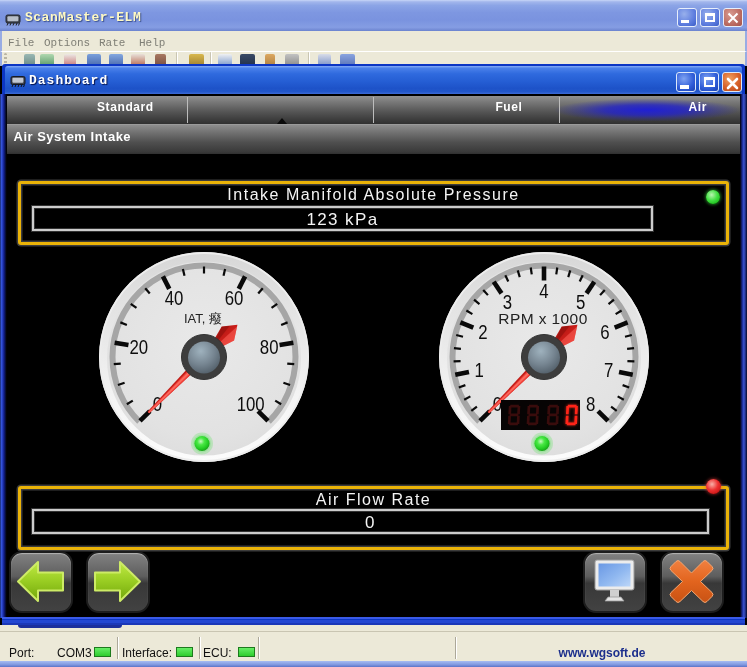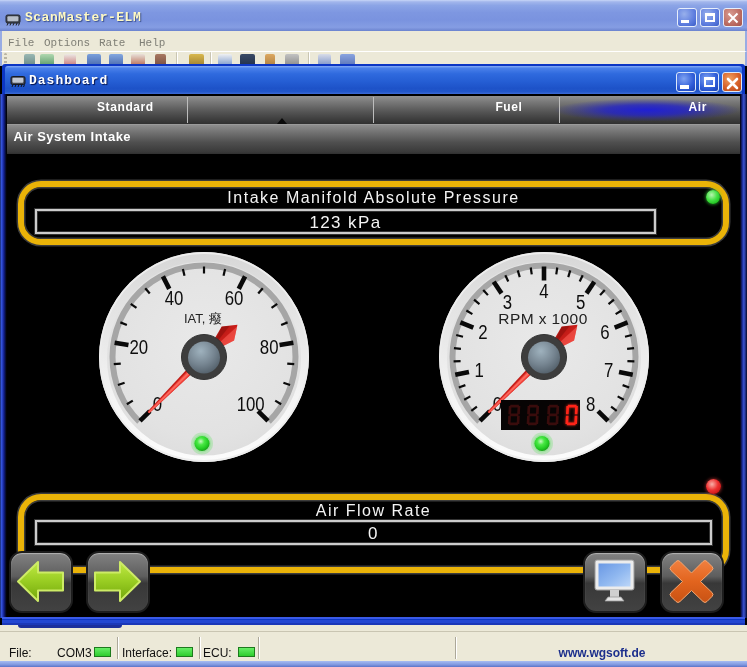--- a/index.html
+++ b/index.html
@@ -24,21 +24,21 @@
 #dashinner{left:4.5px;top:30px;width:734px;height:525px;background:#000}
 
 #tabbar{left:0;top:2px;width:734px;height:28px;background:linear-gradient(180deg,#929292 0%,#7a7a7a 20%,#565656 55%,#3c3c3c 85%,#313131 100%)}
 .tab{position:absolute;top:0;height:28px;color:#fff;font-size:12px;font-weight:bold;text-align:right;line-height:22px;letter-spacing:0.6px}
 .tabsep{position:absolute;top:1px;width:1px;height:26px;background:#bdbdbd}
 #airglow{left:547.5px;top:2px;width:186px;height:25px;background:radial-gradient(ellipse 50% 46% at 50% 48%,rgba(30,30,214,.97) 0%,rgba(32,32,205,.75) 45%,rgba(34,34,195,.35) 72%,rgba(34,34,185,0) 100%)}
 #hdr{left:0;top:30px;width:734px;height:30px;background:linear-gradient(180deg,#8e8e8e 0%,#727272 25%,#4f4f4f 60%,#3a3a3a 92%,#303030 100%);border-top:1px solid #9a9a9a}
 #hdrtext{position:absolute;left:7px;top:4px;letter-spacing:0.5px;color:#fff;font-size:13px;font-weight:bold}
 #tri{left:270.5px;top:24px;width:0;height:0;border-left:5.5px solid transparent;border-right:5.5px solid transparent;border-bottom:6.5px solid #0a0a0a}
 
-.panel{left:11.5px;width:711px;background:#000;border:6px solid #eab308;border-radius:23px;box-shadow:0 0 0 1.5px #3c3c3c, inset 0 0 0 1.5px #3c3c3c}
+.panel{left:11.5px;width:711px;background:#000;border:3px solid #eab308;border-radius:3px;box-shadow:0 0 0 1.5px #3c3c3c, inset 0 0 0 1.5px #3c3c3c}
 .ptitle{position:absolute;left:0;width:100%;text-align:center;color:#f4f4f4;font-size:16px;letter-spacing:1.5px}
 .pvalue{position:absolute;background:#000;border:2px solid #cccccc;box-shadow:0 0 0 1px #333, inset 0 0 0 1px #333;color:#f4f4f4;font-size:17px;letter-spacing:1.4px;text-align:center}
 .led{position:absolute;border-radius:50%}
 
 .navbtn{top:456.5px;width:64px;height:62px;border-radius:13px;background:linear-gradient(180deg,#828282 0%,#5e5e5e 40%,#383838 52%,#424242 100%);border:2.5px solid #1d1d1d;box-shadow:inset 0 1px 1px rgba(255,255,255,.4)}
 
 #statusgap{left:0;top:625px;width:747px;height:6px;background:#ece9d8}
 #statusbar{left:0;top:631px;width:747px;height:30px;background:#ece9d8;border-top:1px solid #c9c5b2}
 .sbtext{position:absolute;top:14px;font-size:12px;color:#111}
 .sbsep{position:absolute;top:5px;width:2px;height:22px;border-left:1px solid #aca899;border-right:1px solid #fff}
@@ -344,21 +344,21 @@
           <rect x="33.75" y="48.9" width="2.7" height="8.25" fill="#ff2418" opacity="1"></rect>
           <rect x="33.75" y="58.75" width="2.7" height="8.25" fill="#ff2418" opacity="1"></rect>
           <rect x="26.35" y="65.5" width="8.7" height="2.7" fill="#ff2418" opacity="1"></rect>
           <rect x="24.95" y="58.75" width="2.7" height="8.25" fill="#ff2418" opacity="1"></rect>
           <rect x="24.95" y="48.9" width="2.7" height="8.25" fill="#ff2418" opacity="1"></rect>
         </g>
         <circle cx="-2" cy="86.5" r="11" fill="#57e457" opacity="0.28"></circle>
         <circle cx="-2" cy="86.5" r="9" fill="#8ce08c" opacity="0.55"></circle>
         <circle cx="-2" cy="86.5" r="7.6" fill="url(#ledrpm)"></circle>
       </svg>
-<div class="abs panel" style="top:400px;height:79px">
+<div class="abs panel" style="top:392px;height:64px">
 <div class="ptitle" style="top:2px">Air Flow Rate</div>
 <div class="pvalue" style="left:11px;top:20px;width:677px;height:25px;line-height:24px">0</div>
 </div>
 <div class="abs led" style="left:699px;top:384.5px;width:15px;height:15px;background:radial-gradient(circle at 40% 35%,#f8b0a8,#ee3030 45%,#cc1818 75%,#7a0c0c);box-shadow:0 0 3px 1px rgba(230,60,60,.45)"></div>
 <div class="abs navbtn" style="left:2.5px">
 <svg class="abs" style="left:0;top:0" width="59" height="57" viewBox="0 0 59 57">
           <defs>
             <linearGradient id="ga1" x1="0" y1="0" x2="0" y2="1">
               <stop offset="0" stop-color="#c0ea44"></stop>
               <stop offset="0.5" stop-color="#98cc22"></stop>
@@ -411,21 +411,21 @@
 </div>
 </div>
 <div class="abs" style="left:0;top:94px;width:7px;height:523.5px;background:linear-gradient(90deg,#081234 0%,#3c5ee4 14%,#2c48cc 30%,#121f90 55%,#02050e 90%,#000 100%)"></div>
 <div class="abs" style="left:740px;top:94px;width:7px;height:523.5px;background:linear-gradient(90deg,#000 0%,#18288e 30%,#3c55d0 55%,#18246e 85%,#060a1c 100%)"></div>
 <div class="abs" style="left:2px;top:617.3px;width:743px;height:2.2px;background:#3a5ae8"></div>
 <div class="abs" style="left:2px;top:619.5px;width:743px;height:3.8px;background:#2347d2"></div>
 <div class="abs" style="left:2px;top:623.3px;width:743px;height:2px;background:#1b38b8"></div>
 <div class="abs" style="left:18px;top:625.3px;width:104px;height:2.4px;background:#1c2f9c;border-radius:0 0 3px 3px;z-index:3"></div>
 <div class="abs" id="statusgap"></div>
 <div class="abs" id="statusbar">
-<div class="sbtext" style="left:9px">File:</div>
+<div class="sbtext" style="left:9px">Port:</div>
 <div class="sbtext" style="left:57px">COM3</div>
 <div class="sbtext" style="left:122px">Interface:</div>
 <div class="sbtext" style="left:203px">ECU:</div>
 <div class="gbox" style="left:94px"></div>
 <div class="gbox" style="left:176px"></div>
 <div class="gbox" style="left:238px"></div>
 <div class="sbsep" style="left:117px"></div>
 <div class="sbsep" style="left:199px"></div>
 <div class="sbsep" style="left:258px"></div>
 <div class="sbsep" style="left:455px"></div>

